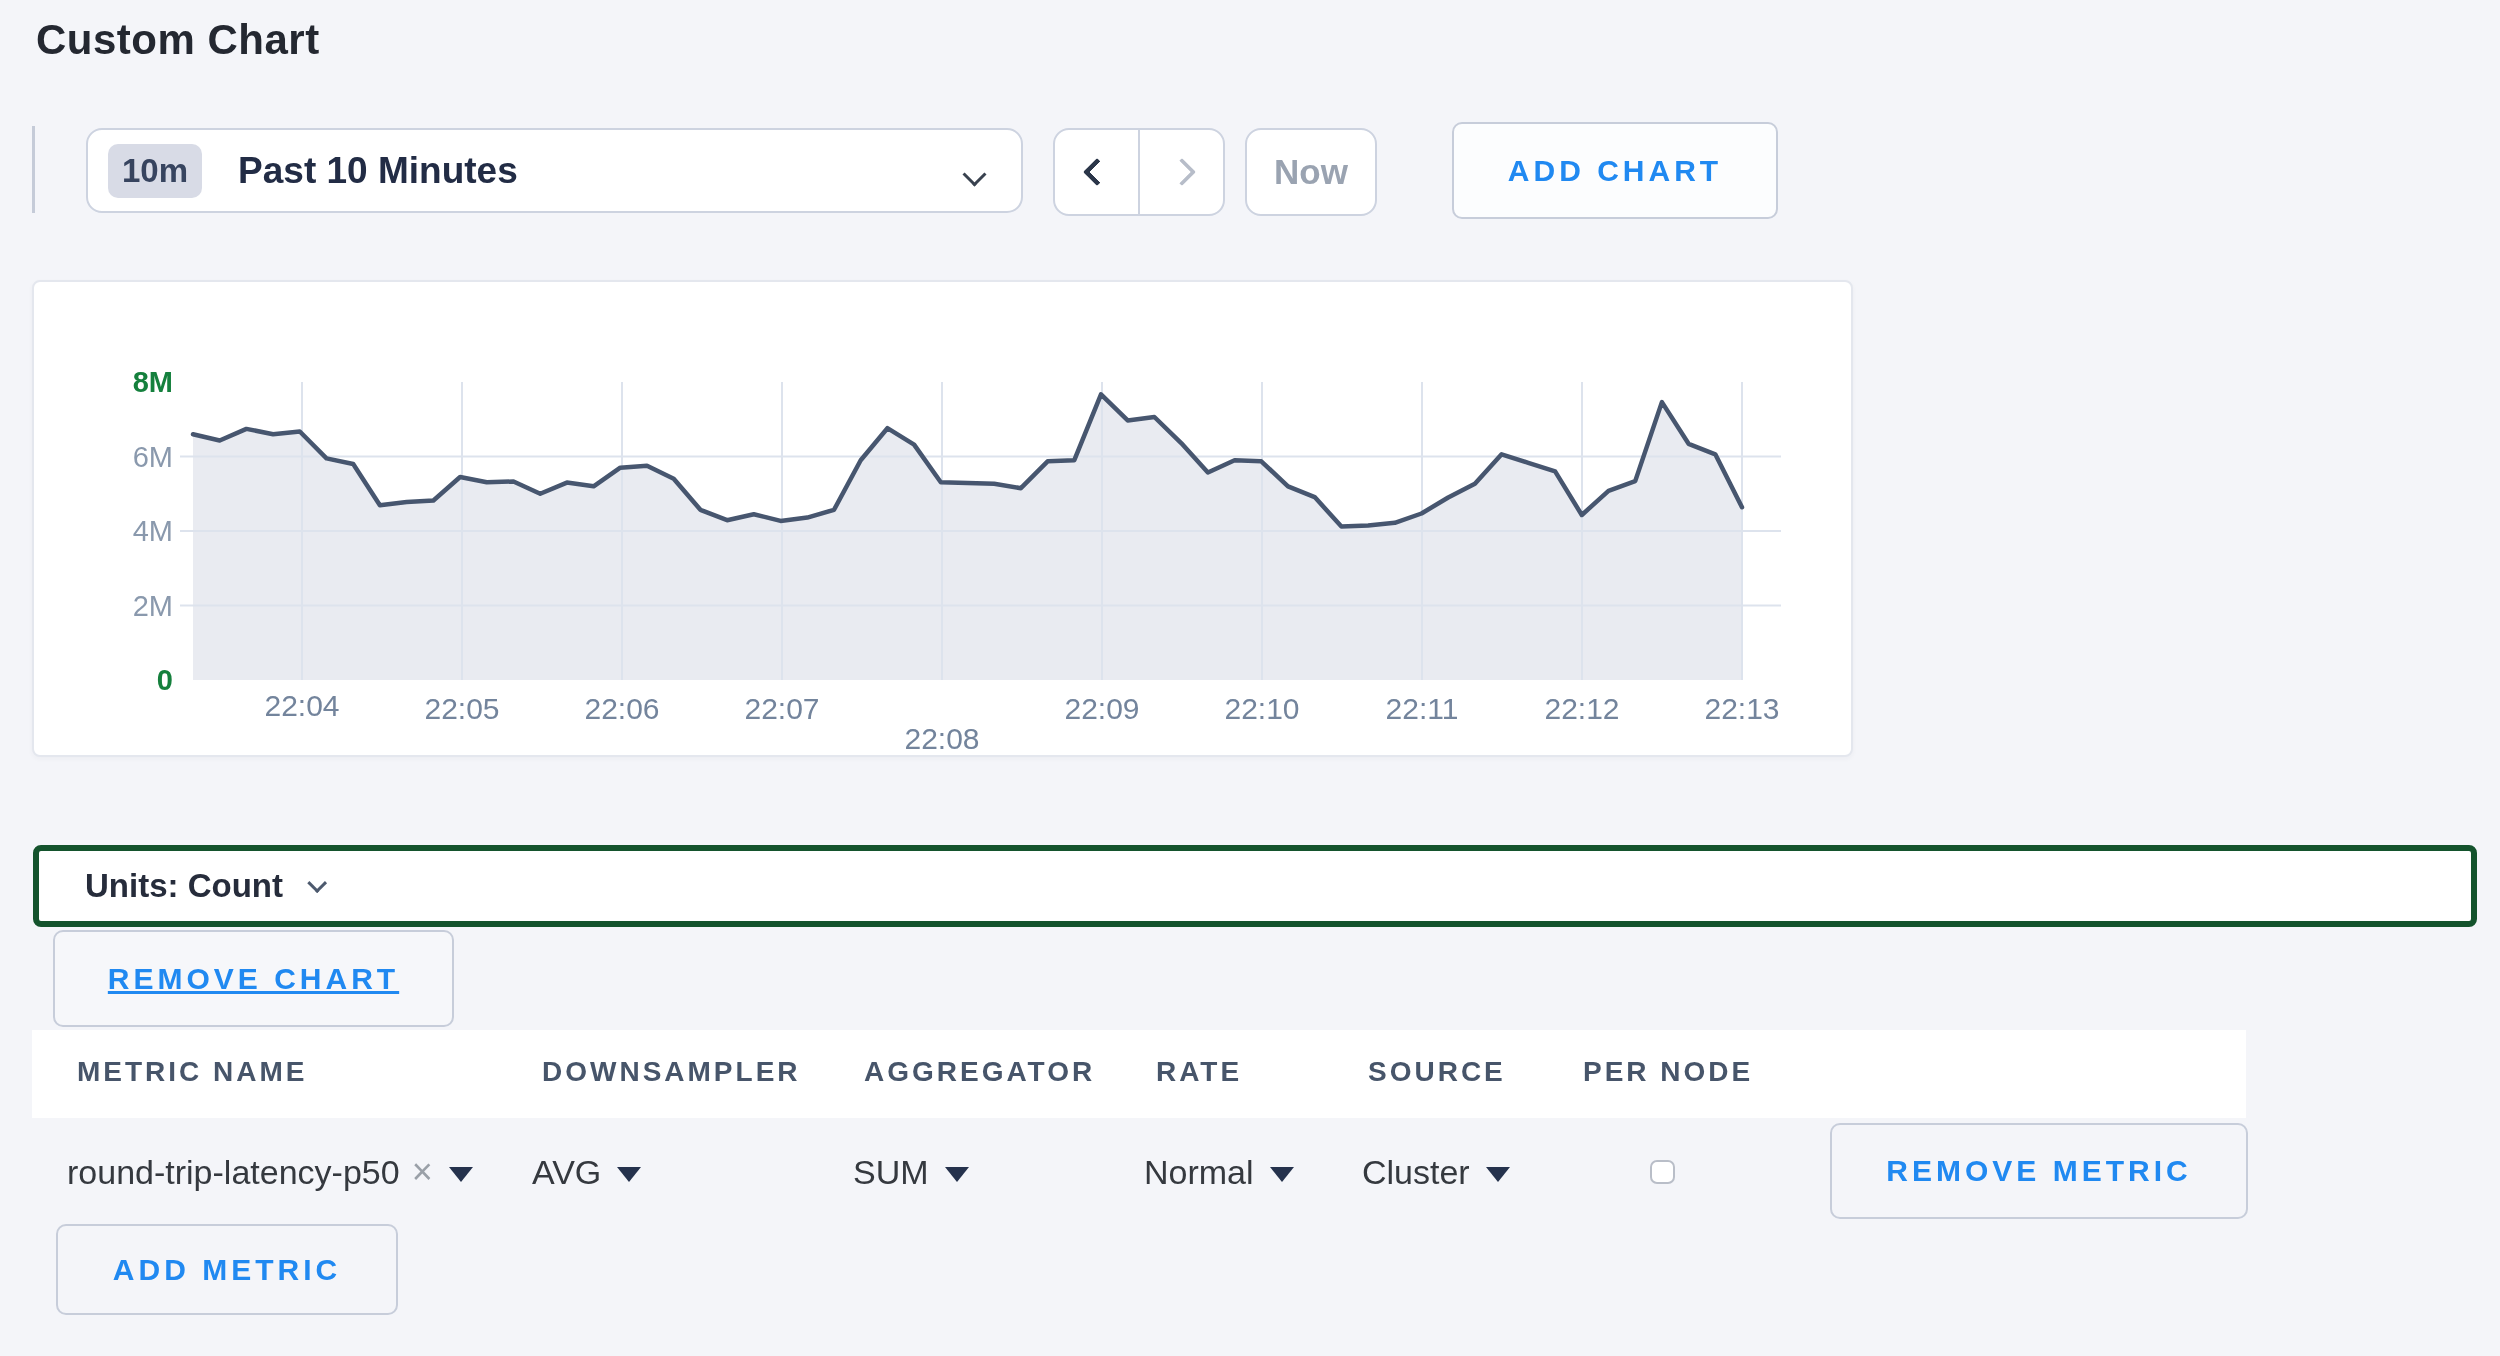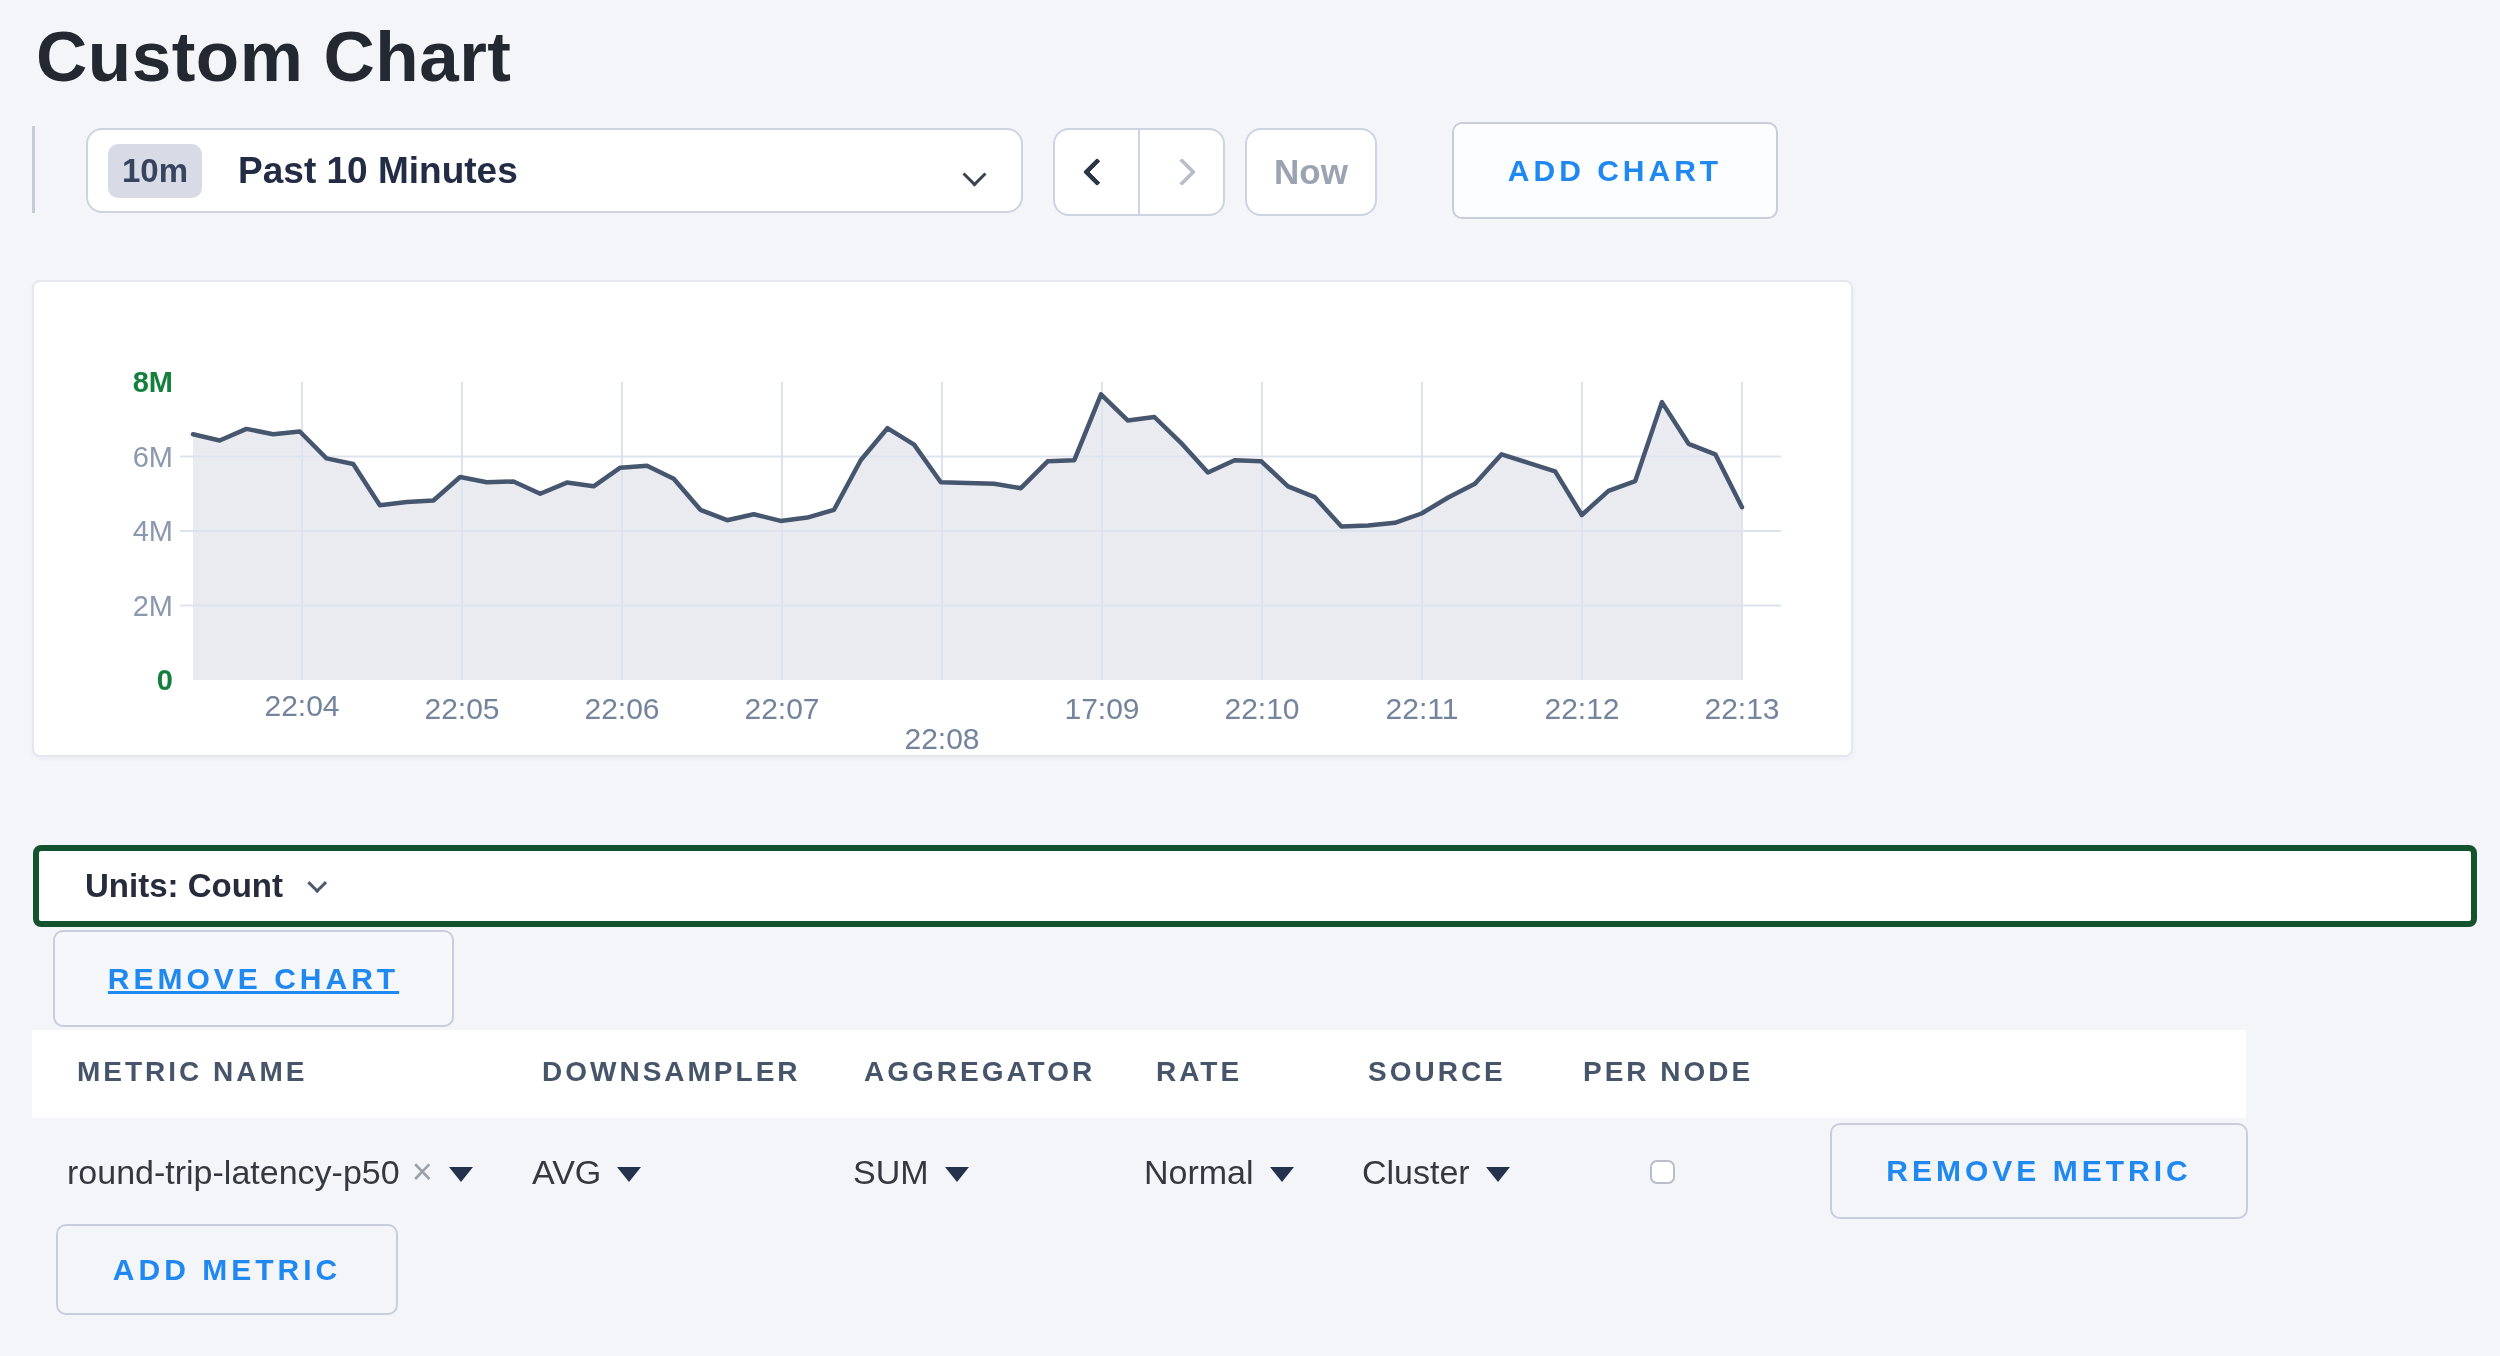--- a/index.html
+++ b/index.html
@@ -6,21 +6,21 @@
   html, body { background: #eef0f5; }
   body { font-family: "Liberation Sans", sans-serif; }
   #app {
     position: relative; width: 2500px; height: 1356px;
     background: #f4f5f9; overflow: hidden;
   }
   .abs { position: absolute; }
 
   
   #page-title {
-    left: 36px; top: 16px; font-size: 71px; font-weight: 600;
+    left: 36px; top: 16px; font-size: 42px; font-weight: 600;
     color: #242831; letter-spacing: 0.5px;
   }
 
   
   #toolbar-divider { left: 32px; top: 126px; width: 3px; height: 87px; background: #c5cbd8; }
   .ctl {
     background: #ffffff; border: 2px solid #cdd3e0; border-radius: 16px;
   }
   #time-dropdown {
     left: 86px; top: 128px; width: 937px; height: 85px;
@@ -157,21 +157,21 @@
       <div class="abs ytick" style="left: 73px; top: 515px;">4M</div>
       <div class="abs ytick" style="left: 73px; top: 440.5px;">6M</div>
       <div class="abs ytick major" style="left: 73px; top: 366px;">8M</div>
     </div>
   <div id="x-axis">
       <div class="abs xtick" style="left: 232px; top: 680px; margin-top: 9px;">22:04</div>
       <div class="abs xtick" style="left: 392px; top: 692px;">22:05</div>
       <div class="abs xtick" style="left: 552px; top: 692px;">22:06</div>
       <div class="abs xtick" style="left: 712px; top: 692px;">22:07</div>
       <div class="abs xtick" style="left: 872px; top: 716px; margin-top: 6px;">22:08</div>
-      <div class="abs xtick" style="left: 1032px; top: 692px;">17:09</div>
+      <div class="abs xtick" style="left: 1032px; top: 692px;">22:09</div>
       <div class="abs xtick" style="left: 1192px; top: 692px;">22:10</div>
       <div class="abs xtick" style="left: 1352px; top: 692px;">22:11</div>
       <div class="abs xtick" style="left: 1512px; top: 692px;">22:12</div>
       <div class="abs xtick" style="left: 1672px; top: 692px;">22:13</div>
     </div>
 
   <div class="abs" id="units-bar">
     <span id="units-label">Units: Count</span>
     <span id="units-chevron"></span>
   </div>

